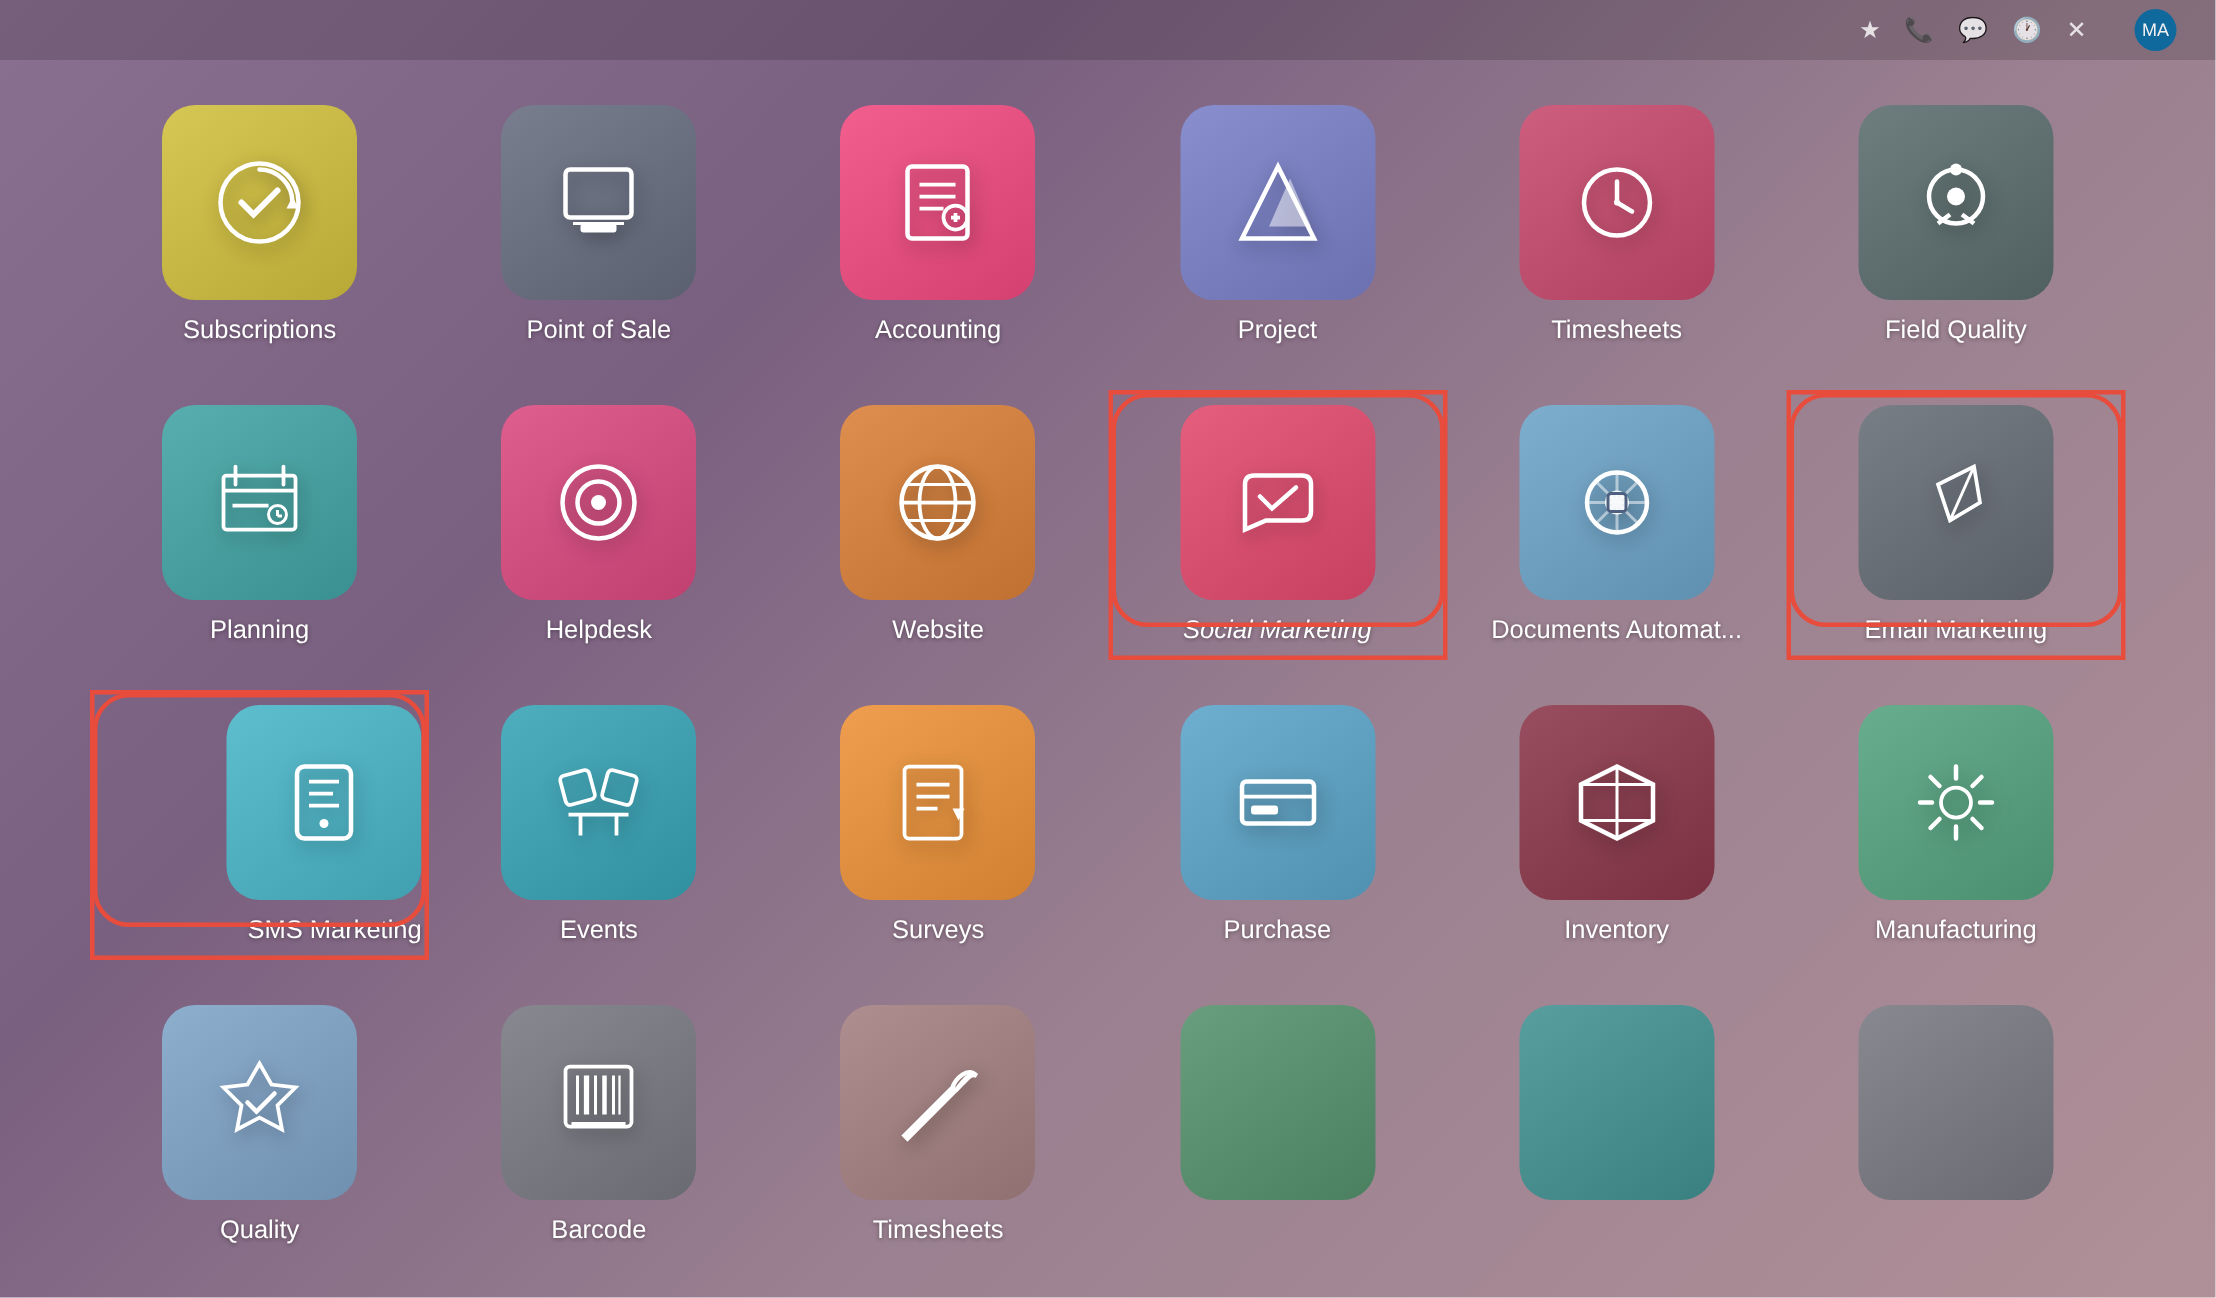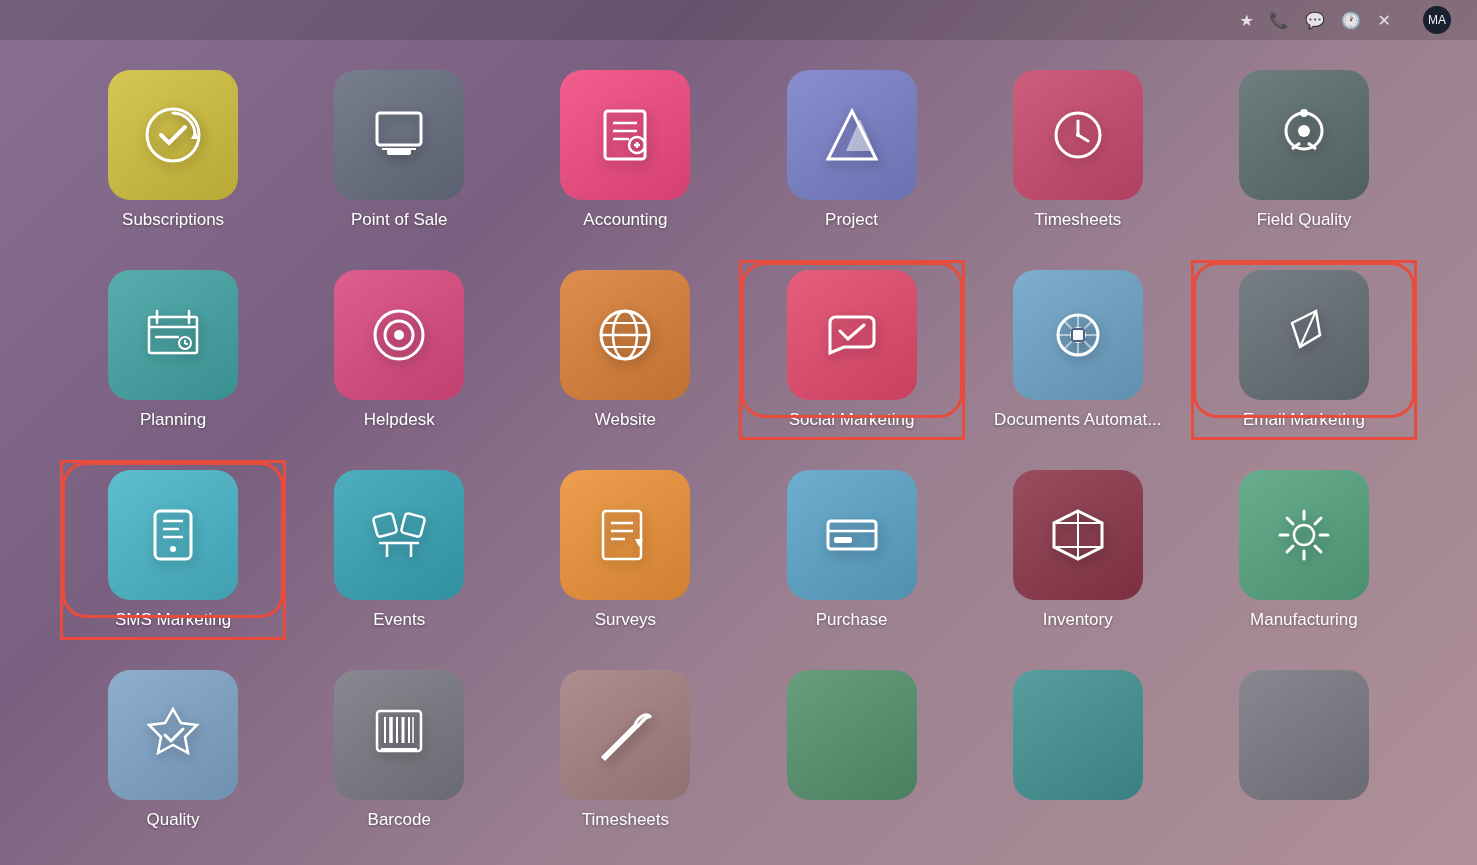--- a/index.html
+++ b/index.html
@@ -37,21 +37,21 @@
       font-size: 13px;
       opacity: 0.9;
       display: flex;
       align-items: center;
       gap: 6px;
     }
     .avatar {
       width: 28px;
       height: 28px;
       border-radius: 50%;
-      background: #0f172a;
+      background: #0369a1;
       display: flex;
       align-items: center;
       justify-content: center;
       color: #fff;
       font-size: 12px;
     }
 
     
     .app-grid {
       display: grid;
@@ -228,21 +228,21 @@
         <svg viewBox="0 0 64 64">
           <circle cx="32" cy="32" r="24" fill="none" stroke="white" stroke-width="3"></circle>
           <ellipse cx="32" cy="32" rx="12" ry="24" fill="none" stroke="white" stroke-width="2.5"></ellipse>
           <line x1="8" y1="32" x2="56" y2="32" stroke="white" stroke-width="2.5"></line>
           <line x1="12" y1="20" x2="52" y2="20" stroke="white" stroke-width="2"></line>
           <line x1="12" y1="44" x2="52" y2="44" stroke="white" stroke-width="2"></line>
         </svg>
       </div>
       <span class="app-label">Website</span>
     </div>
-    <div class="app-item highlighted" style="outline: rgb(231, 76, 60) solid 3px; outline-offset: -3px;">
+    <div class="app-item highlighted" style="outline: rgb(231, 76, 60) solid 3px; outline-offset: -3px; font-style: italic;">
       <div class="app-icon" style="background: linear-gradient(145deg, rgb(230, 94, 126), rgb(200, 64, 96));">
         <svg viewBox="0 0 64 64">
           <path d="M10 50 L10 20 Q10 14 16 14 L48 14 Q54 14 54 20 L54 38 Q54 44 48 44 L24 44 Z" fill="none" stroke="white" stroke-width="3"></path>
           <path d="M20 28 L28 36 L44 22" stroke="white" stroke-width="3" fill="none" stroke-linecap="round"></path>
         </svg>
       </div>
       <span class="app-label">Social Marketing</span>
     </div>
     <div class="app-item">
       <div class="app-icon" style="background: linear-gradient(145deg, rgb(126, 174, 206), rgb(96, 144, 176));">
@@ -258,21 +258,21 @@
     <div class="app-item highlighted" style="outline: rgb(231, 76, 60) solid 3px; outline-offset: -3px;">
       <div class="app-icon" style="background: linear-gradient(145deg, rgb(120, 126, 134), rgb(90, 96, 104));">
         <svg viewBox="0 0 64 64">
           <path d="M20 20 L44 8 L48 32 L28 44 Z" fill="none" stroke="white" stroke-width="2.5"></path>
           <line x1="28" y1="44" x2="44" y2="8" stroke="white" stroke-width="2"></line>
           <line x1="28" y1="44" x2="48" y2="32" stroke="white" stroke-width="2"></line>
         </svg>
       </div>
       <span class="app-label">Email Marketing</span>
     </div>
-    <div class="app-item highlighted" style="outline: rgb(231, 76, 60) solid 3px; outline-offset: -3px;">
+    <div class="app-item highlighted" style="outline: rgb(231, 76, 60) solid 3px; outline-offset: -3px; align-items: flex-end;">
       <div class="app-icon" style="background: linear-gradient(145deg, rgb(94, 190, 206), rgb(64, 160, 176));">
         <svg viewBox="0 0 64 64">
           <rect x="14" y="8" width="36" height="48" rx="5" fill="none" stroke="white" stroke-width="3"></rect>
           <line x1="22" y1="18" x2="42" y2="18" stroke="white" stroke-width="2.5"></line>
           <line x1="22" y1="26" x2="38" y2="26" stroke="white" stroke-width="2.5"></line>
           <line x1="22" y1="34" x2="42" y2="34" stroke="white" stroke-width="2.5"></line>
           <circle cx="32" cy="46" r="3" fill="white"></circle>
         </svg>
       </div>
       <span class="app-label">SMS Marketing</span>

